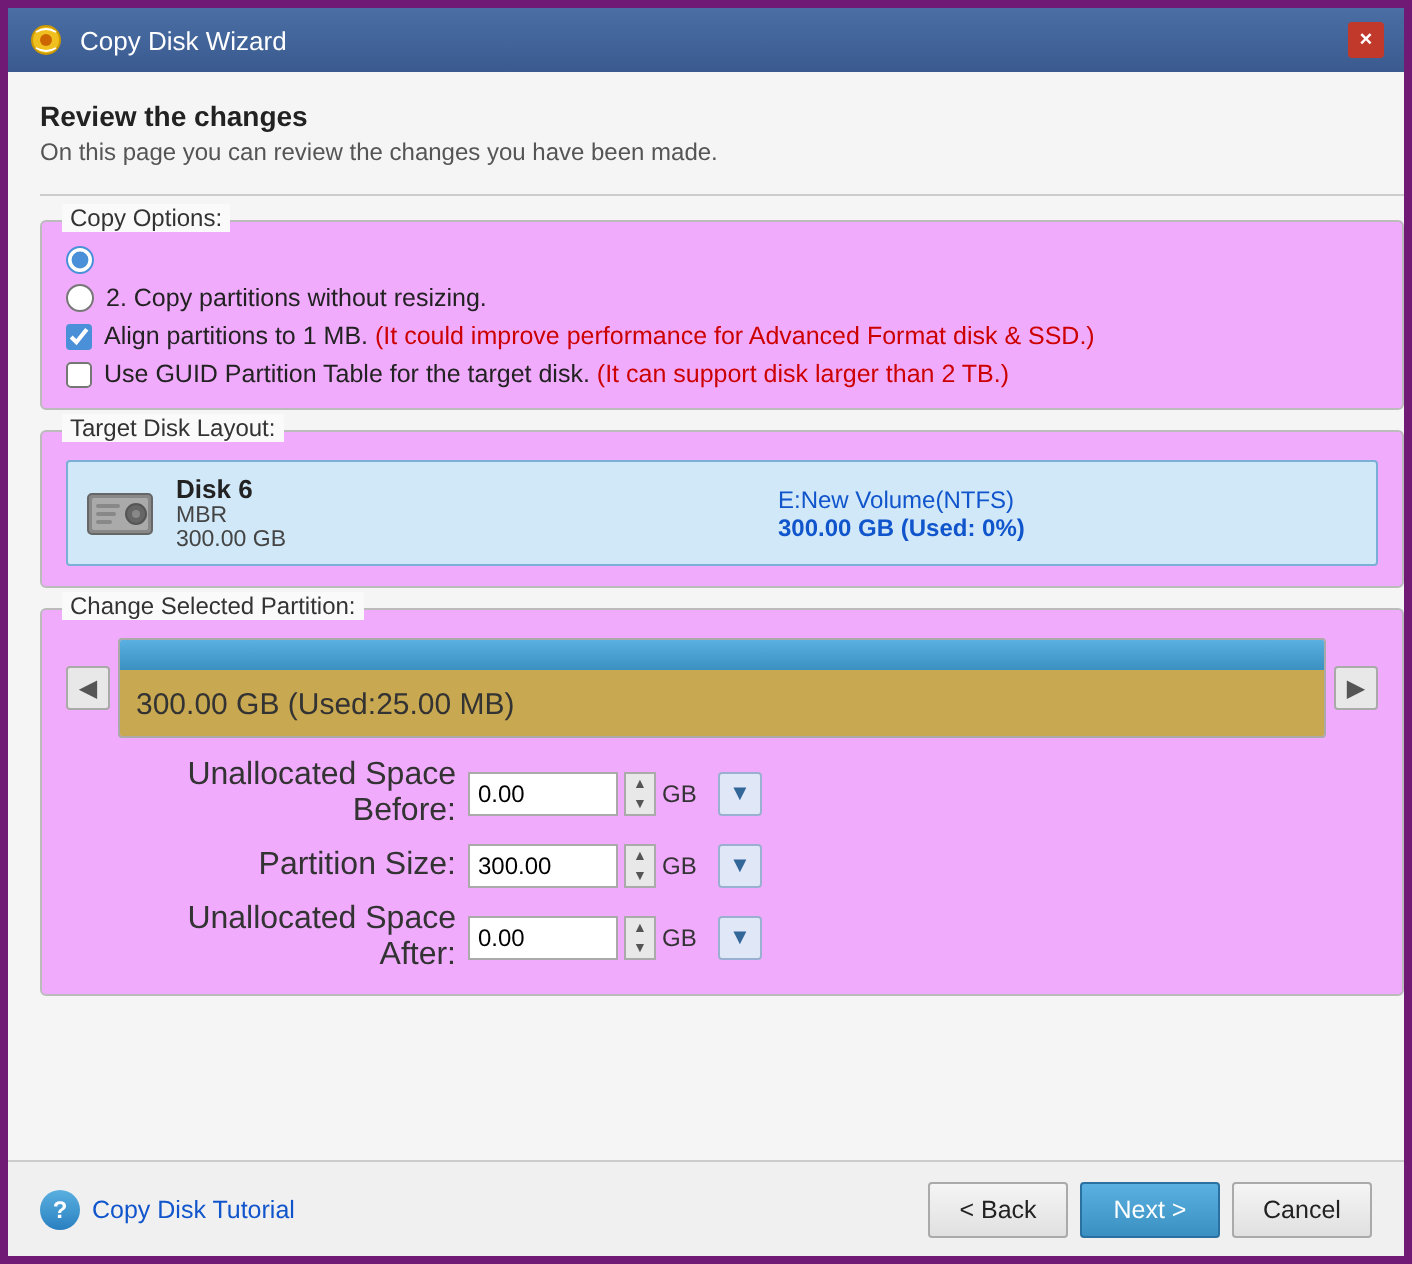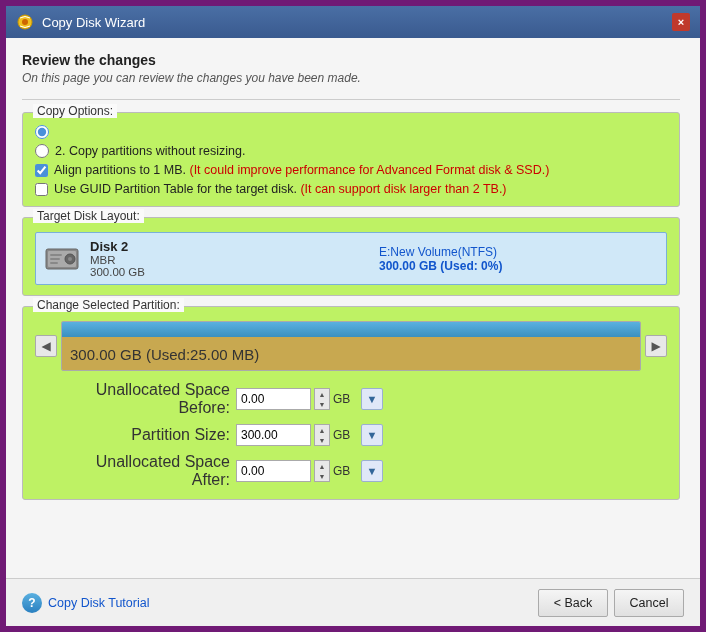--- a/index.html
+++ b/index.html
@@ -11,21 +11,21 @@
       justify-content: center;
       align-items: center;
       width: 706px;
       height: 632px;
       overflow: hidden;
     }
     .window {
       width: 706px;
       height: 632px;
       background: #f5f5f5;
-      border: 6px solid #701a75;
+      border: 4px solid #701a75;
       display: flex;
       flex-direction: column;
     }
     .titlebar {
       background: linear-gradient(to bottom, #4a6fa5, #3a5a8f);
       color: white;
       padding: 6px 10px;
       display: flex;
       align-items: center;
       gap: 8px;
@@ -50,51 +50,50 @@
       display: flex;
       align-items: center;
       justify-content: center;
       cursor: pointer;
       color: white;
       font-size: 11px;
       font-weight: bold;
     }
     .content {
       flex: 1;
-      padding: 14px 20px 8px 16px;
+      padding: 14px 0 8px 16px;
       display: flex;
       flex-direction: column;
       gap: 10px;
       overflow: hidden;
     }
     .page-header {
       margin-bottom: 2px;
     }
     .page-title {
       font-weight: bold;
       font-size: 14px;
       color: #222;
     }
     .page-subtitle {
       font-size: 12px;
       color: #555;
       margin-top: 3px;
-      font-style: italic;
     }
     .divider {
       border: none;
       border-top: 1px solid #ccc;
       margin: 2px 0;
     }
     .group-box {
       border: 1px solid #bbb;
       border-radius: 3px;
       padding: 8px 12px 10px 12px;
       position: relative;
-      background: #bef264;
+      background: #f0abfc;
     }
     .group-label {
       position: absolute;
       top: -9px;
       left: 10px;
       background: #fafafa;
       padding: 0 4px;
       font-size: 12px;
       color: #333;
     }
@@ -408,21 +407,21 @@
             <rect x="2" y="4" width="32" height="20" rx="2" fill="#888" stroke="#666" stroke-width="1"></rect>
             <rect x="4" y="6" width="28" height="16" rx="1" fill="#aaa"></rect>
             <ellipse cx="26" cy="14" rx="5" ry="5" fill="#666" stroke="#555" stroke-width="1"></ellipse>
             <ellipse cx="26" cy="14" rx="2" ry="2" fill="#888"></ellipse>
             <rect x="6" y="9" width="12" height="2" rx="1" fill="#888"></rect>
             <rect x="6" y="13" width="10" height="2" rx="1" fill="#888"></rect>
             <rect x="6" y="17" width="8" height="2" rx="1" fill="#888"></rect>
           </svg>
         </div>
         <div class="disk-info">
-          <div class="disk-name">Disk 2</div>
+          <div class="disk-name">Disk 6</div>
           <div class="disk-type">MBR</div>
           <div class="disk-size">300.00 GB</div>
         </div>
         <div class="disk-info">
           <div class="disk-volume">E:New Volume(NTFS)</div>
           <div class="disk-volume-size">300.00 GB (Used: 0%)</div>
         </div>
       </div>
     </div>
 
@@ -482,16 +481,17 @@
     </div>
   </div>
 
   <div class="footer">
     <div class="footer-left">
       <div class="help-icon">?</div>
       <a class="help-link">Copy Disk Tutorial</a>
     </div>
     <div class="footer-buttons">
       <button class="btn">&lt; Back</button>
+      <button class="btn btn-next">Next &gt;</button>
       <button class="btn">Cancel</button>
     </div>
   </div>
 </div>
 
 </body></html>

